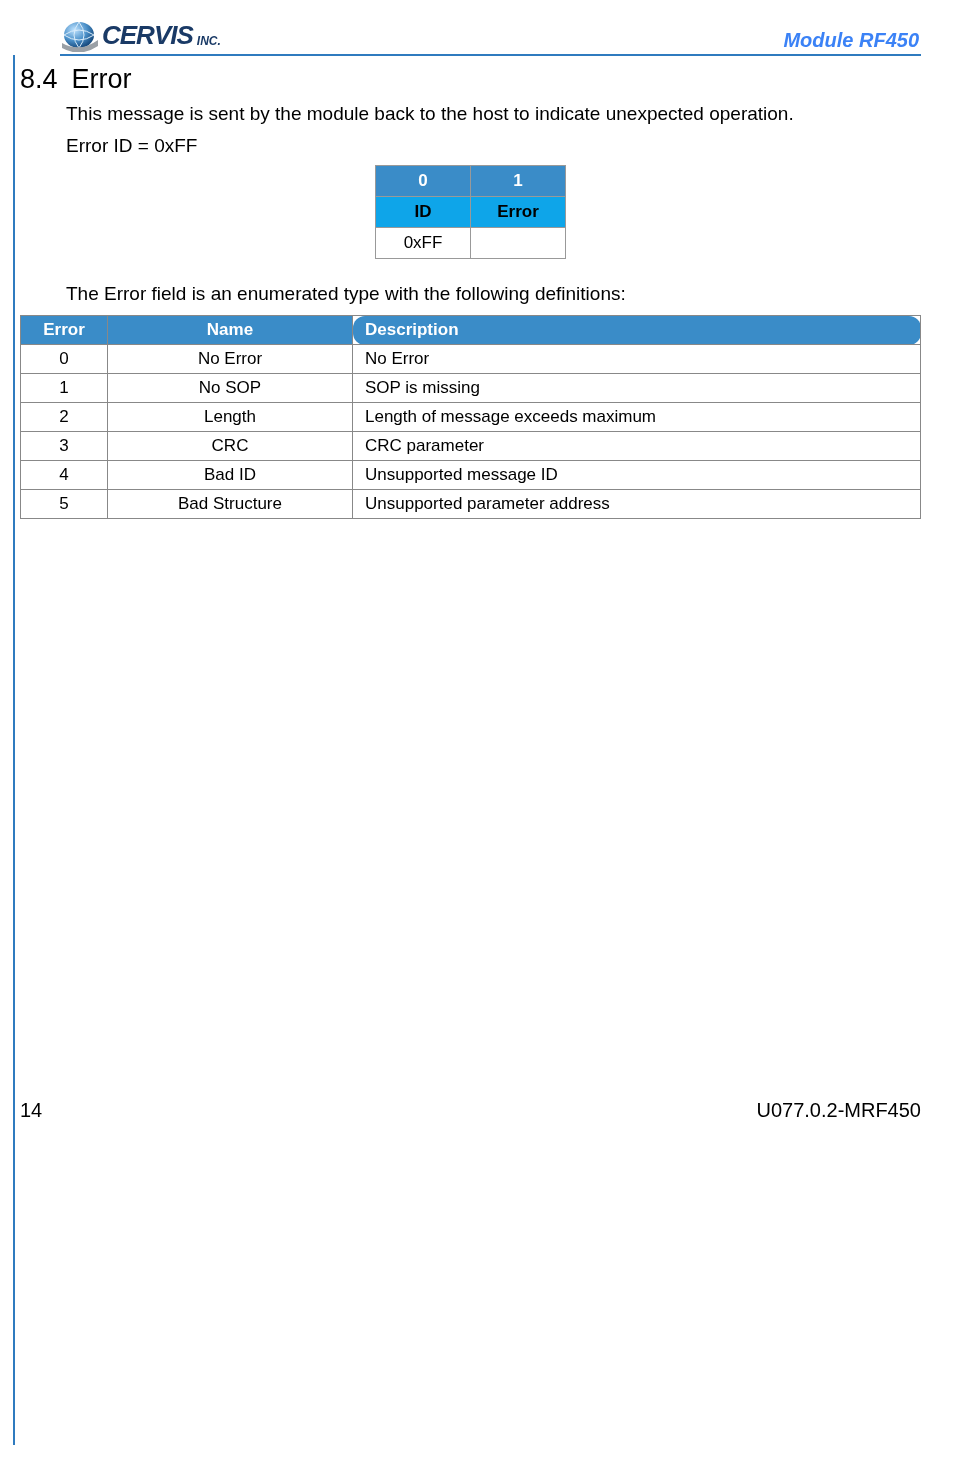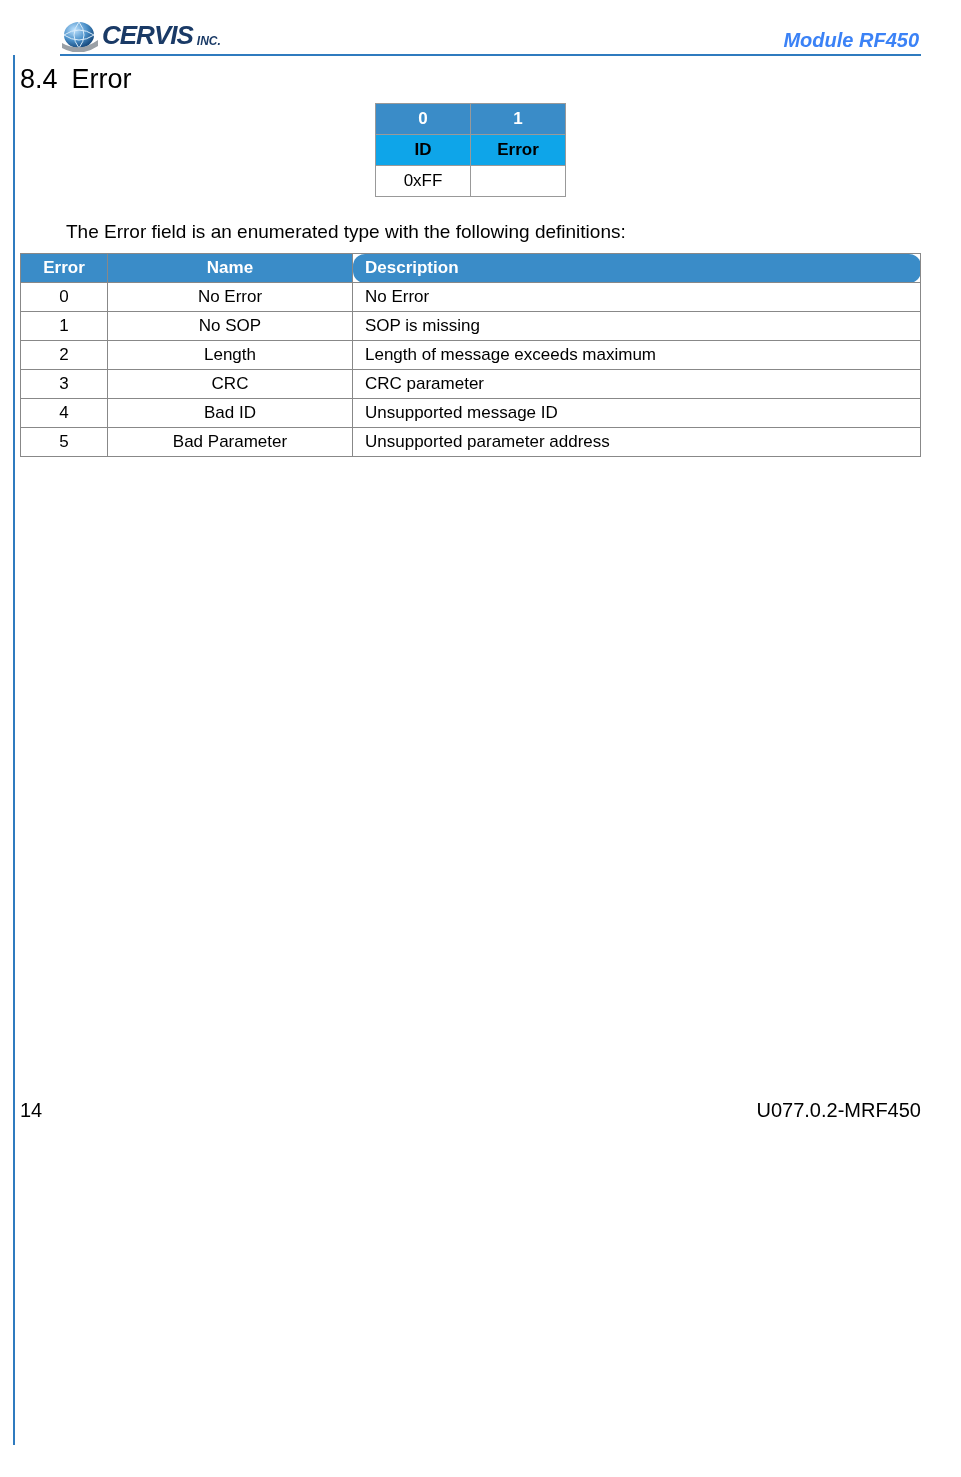--- a/index.html
+++ b/index.html
@@ -187,22 +187,24 @@
     </div>
     <div class="doc-title">Module RF450</div>
   </div>
   <hr class="header-rule">
 
   <div class="content">
     <h2 class="section-heading">
       <span class="num">8.4</span><span>Error</span>
     </h2>
 
-
-
+    <p class="body-text">This message is sent by the module back to the host to indicate unexpected operation.</p>
+
+
+    <p class="error-id-line">Error ID = 0xFF</p>
 
     <div class="struct-table-wrap">
       <table class="struct">
         <tbody>
             <tr>
           <th>0</th>
           <th>1</th>
         </tr>
         <tr class="labels">
           <td>ID</td>
@@ -247,21 +249,21 @@
             <td class="c-name">CRC</td>
             <td class="c-desc">CRC parameter</td>
           </tr>
           <tr>
             <td class="c-err">4</td>
             <td class="c-name">Bad ID</td>
             <td class="c-desc">Unsupported message ID</td>
           </tr>
           <tr>
             <td class="c-err">5</td>
-            <td class="c-name">Bad Parameter</td>
+            <td class="c-name">Bad Structure</td>
             <td class="c-desc">Unsupported parameter address</td>
           </tr>
         </tbody>
     </table>
   </div>
 
   <div class="footer">
     <span>14</span>
     <span>U077.0.2-MRF450</span>
   </div>

